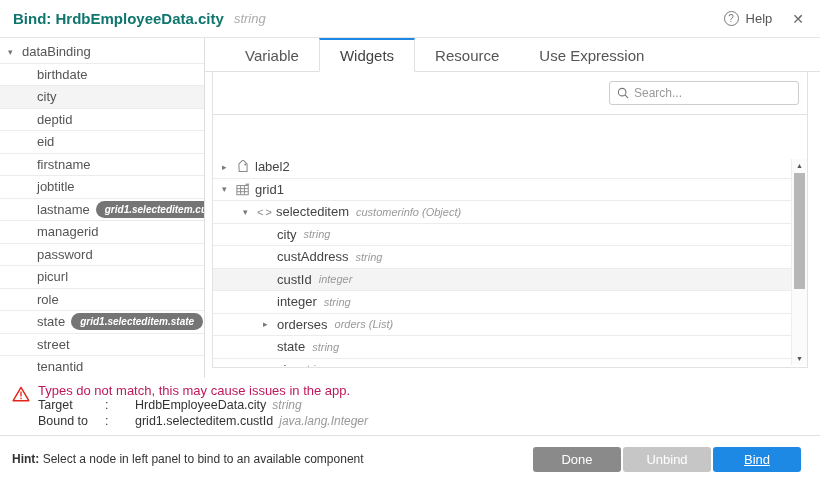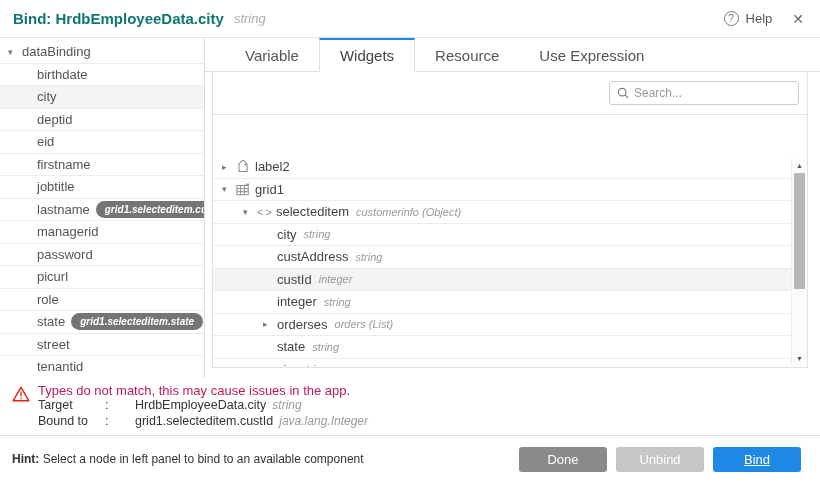--- a/index.html
+++ b/index.html
@@ -73,21 +73,21 @@
   .warning-section { height:57px; position:relative; padding:5px 0 0 38px; }
   .warn-icon { position:absolute; left:12px; top:8px; }
   .warn-msg { font-size:13px; color:#be185d; line-height:15px; }
   .warn-grid { display:grid; grid-template-columns:67px 30px auto; font-size:12.5px; color:#333; line-height:15.5px; }
   .type-it { font-style:italic; color:#999; font-size:12px; margin-left:6px; }
 
   
   .footer { height:47px; border-top:1px solid #e0e0e0; display:flex; align-items:center; padding:0 19px 0 12px; }
   .hint { font-size:12px; color:#333; }
   .hint-label { font-weight:bold; }
-  .btns { margin-left:auto; display:flex; gap:9px; }
+  .btns { margin-left:auto; display:flex; gap:2px; }
   .btn { width:88px; height:25px; border:none; border-radius:3px; color:#fff; font-size:13px;
     font-family:inherit; cursor:pointer; }
   .btn.done { background:var(--done-bg); }
   .btn.unbind { background:var(--unbind-bg); }
   .btn.bind { background:var(--accent);text-decoration:underline; }
 </style>
 </head>
 <body>
 
 <div class="dialog">

